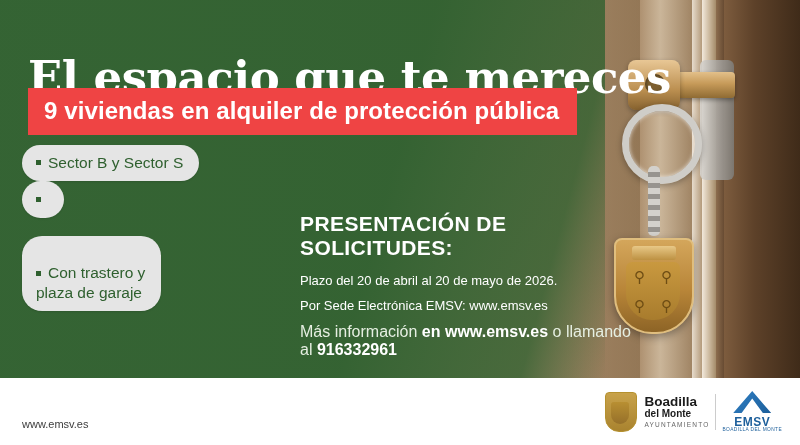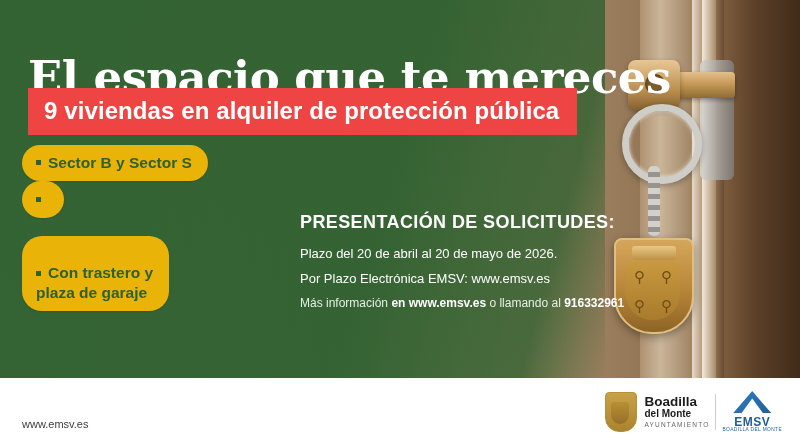--- a/index.html
+++ b/index.html
@@ -182,24 +182,24 @@
     border-radius: 0;
     letter-spacing: .1px;
   }
 
   .features {
     position: absolute;
     top: 145px; left: 22px;
     width: 260px;
   }
   .feature {
-    background: #eab308;
+    background: #e5e5e5;
     color: #2f602f;
     font-size: 15.5px;
-    font-weight: bold;
+    font-weight: normal;
     border-radius: 20px;
     padding: 8px 16px 9px 14px;
     margin-bottom: 0;
     display: inline-block;
     line-height: 1.25;
     box-shadow: 0 1px 2px rgba(0,0,0,.12);
   }
   .feature .sq {
     display: inline-block;
     width: 5px; height: 5px;
@@ -211,35 +211,35 @@
   .feature.two-line { white-space: pre-line; }
 
   
   .info {
     position: absolute;
     top: 212px; left: 300px;
     width: 340px;
     color: #ffffff;
   }
   .info-title {
-    font-size: 18px;
+    font-size: 21px;
     font-weight: bold;
     letter-spacing: .4px;
     margin-bottom: 13px;
   }
   .info-line {
     font-size: 13px;
     margin-bottom: 9px;
     line-height: 1.2;
   }
   .info-line b { font-weight: normal; }
   .info-line .reg { font-weight: normal; }
   .info-more {
     margin-top: 10px;
-    font-size: 12px;
+    font-size: 16px;
     color: #e6efe2;
   }
   .info-more b { color: #ffffff; }
 
   
   .bottom {
     position: absolute;
     left: 0; top: 378px;
     width: 800px; height: 67px;
     background: #ffffff;
@@ -351,21 +351,21 @@
 plaza de garaje</span>
     </div>
   </div>
 
   <div class="info">
     <div class="info-title">PRESENTACIÓN DE SOLICITUDES:</div>
     <div class="info-line">
       <b>Plazo del 20 de abril al 20 de mayo de 2026.</b>
     </div>
     <div class="info-line">
-      <b>Por Plazo Electrónica EMSV:</b>
+      <b>Por Sede Electrónica EMSV:</b>
       <span class="reg">www.emsv.es</span>
     </div>
     <div class="info-more">
       <span>Más información </span><b>en www.emsv.es</b><span> o llamando al </span><b>916332961</b>
     </div>
   </div>
 
   <div class="bottom"></div>
 
   <div class="site-url">www.emsv.es</div>

